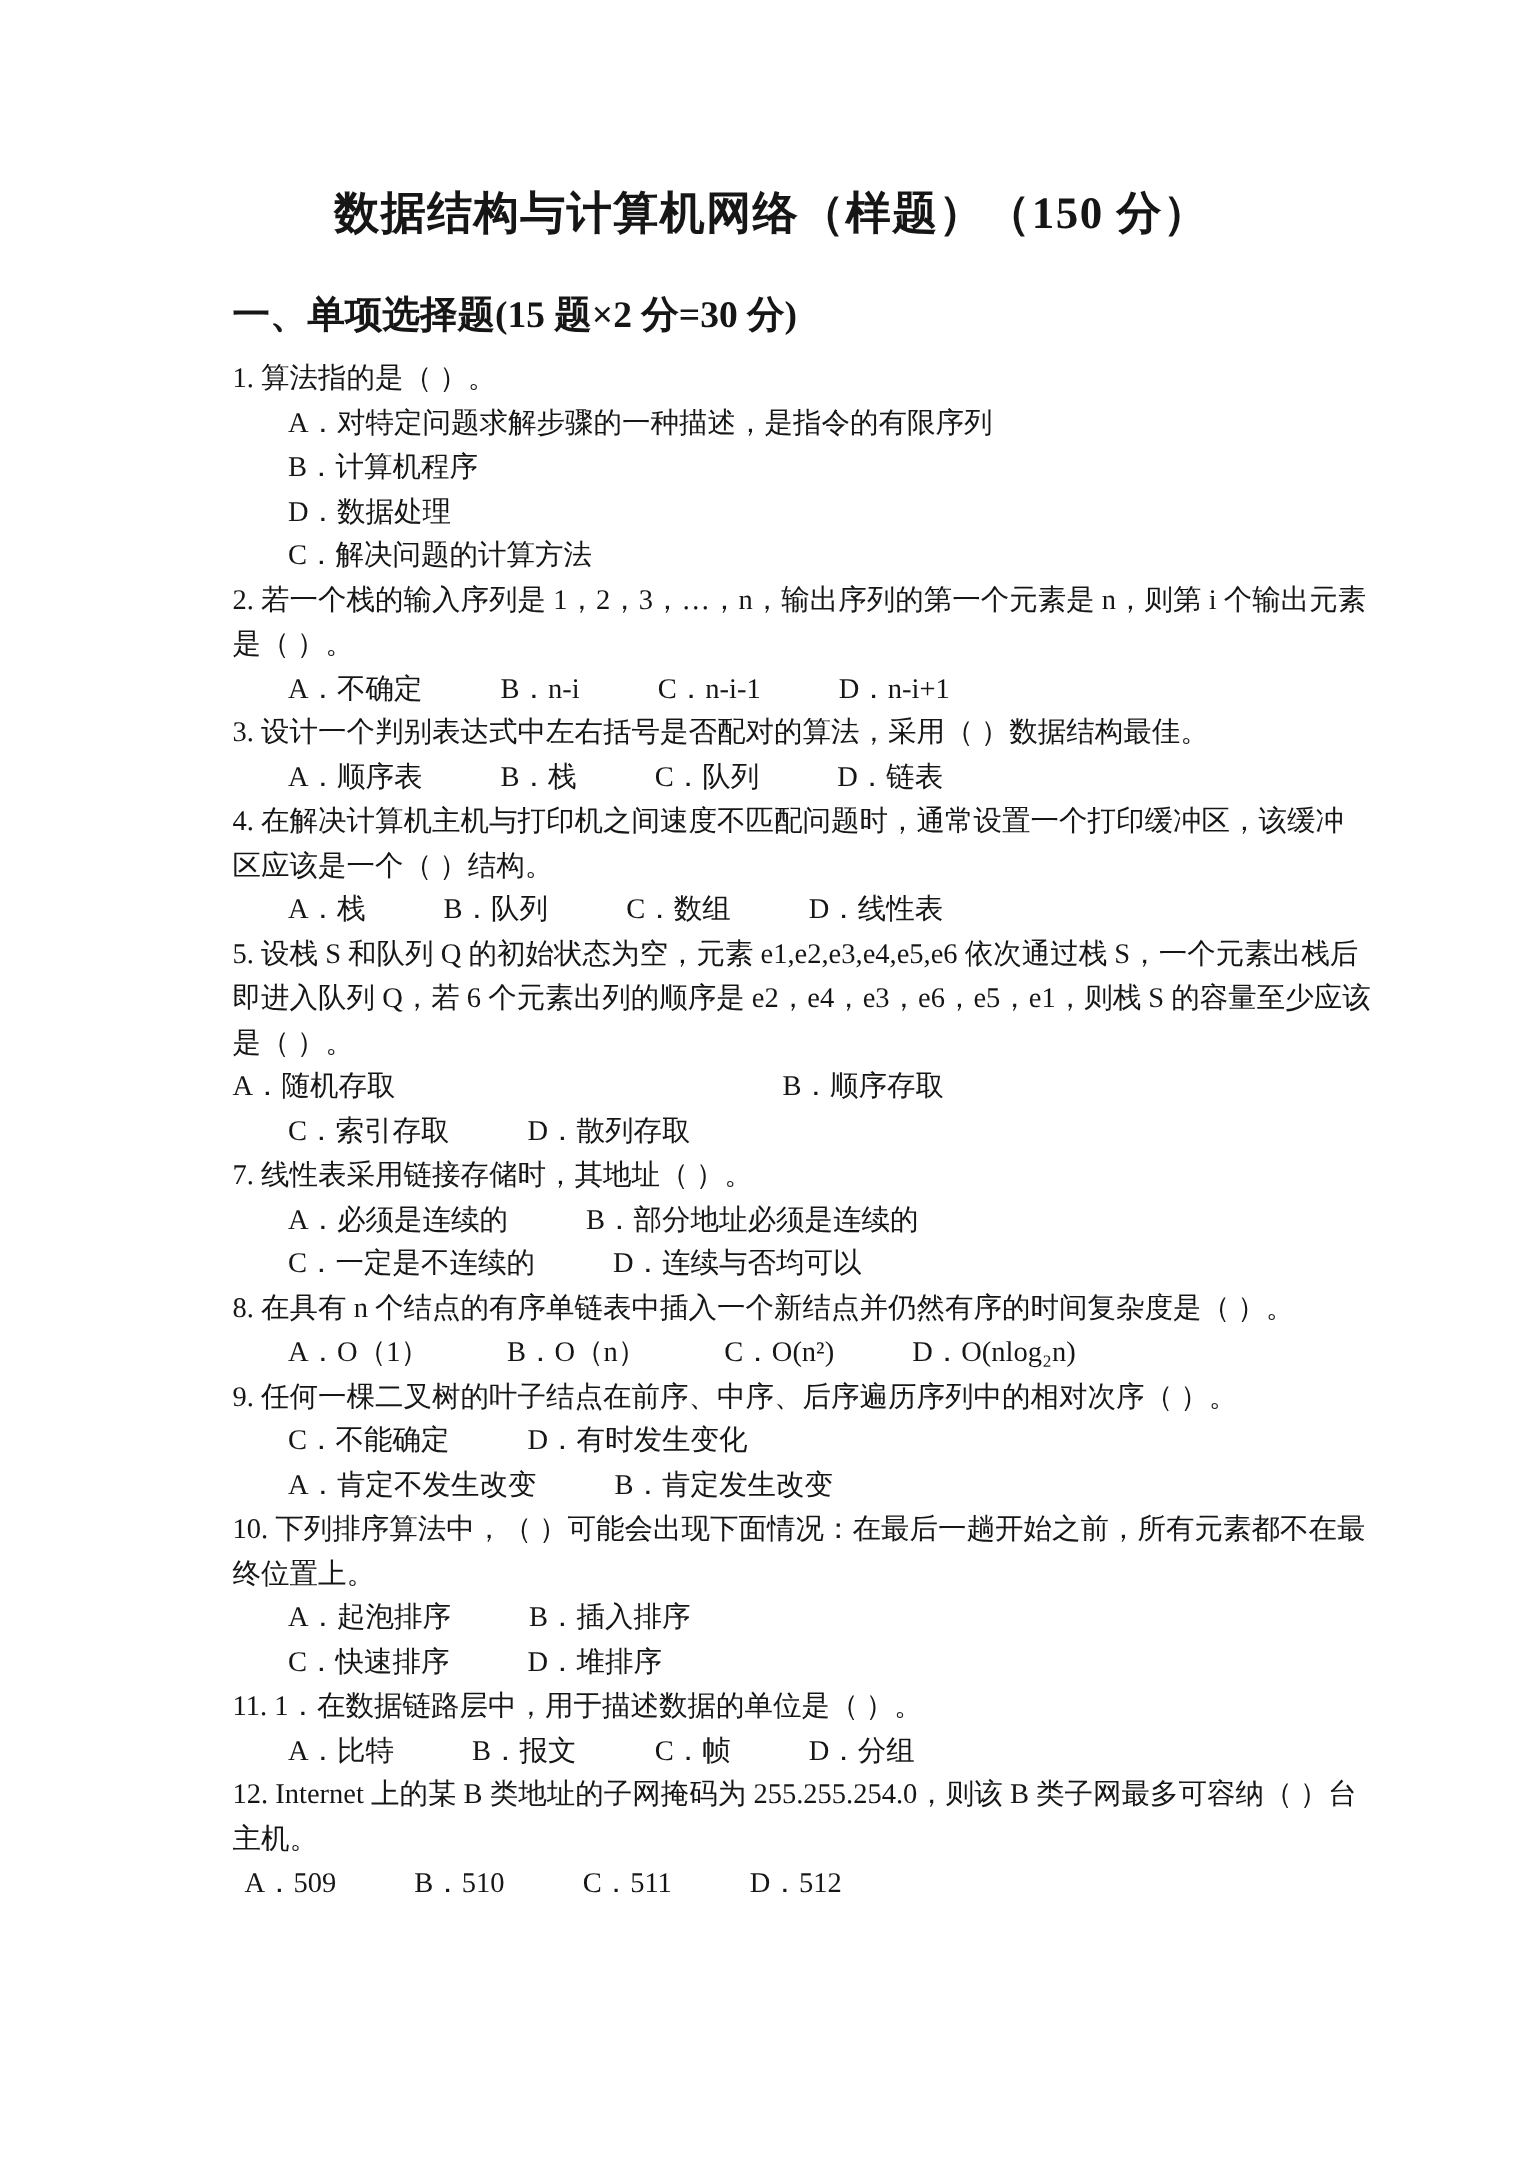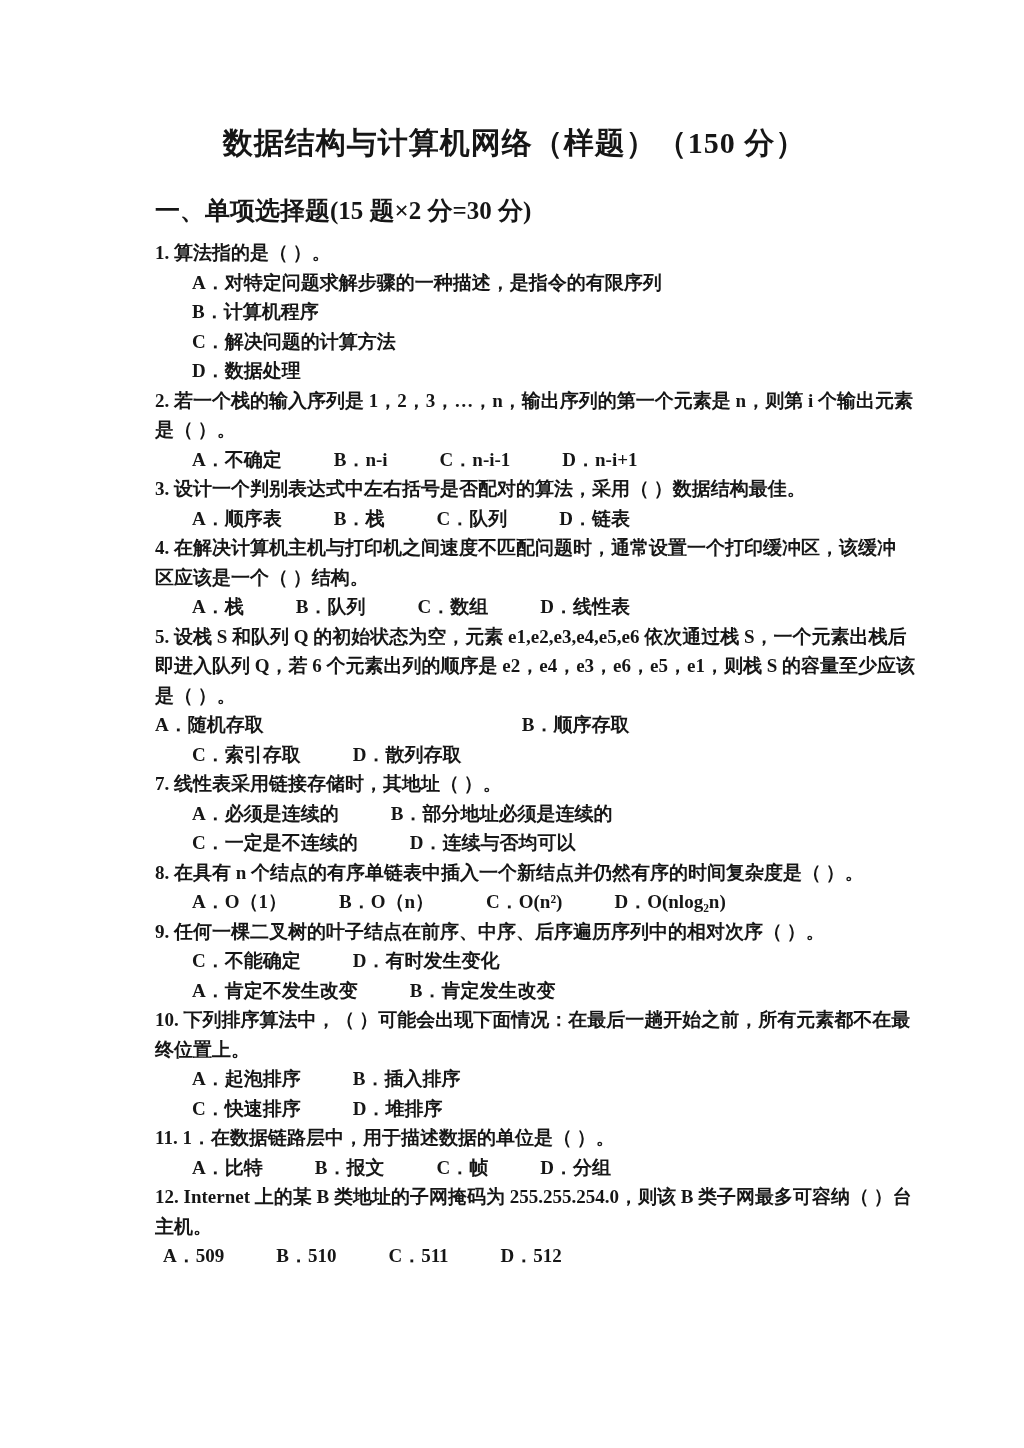--- a/index.html
+++ b/index.html
@@ -29,21 +29,20 @@
     letter-spacing: 1px;
   }
   .section-heading {
     margin: 0 0 14px 0;
     font-size: 25px;
     line-height: 26px;
     font-weight: 700;
   }
   .question {
     margin: 0;
-    font-weight: bold;
   }
   .line {
     font-size: 19px;
     line-height: 29.5px;
     white-space: nowrap;
   }
   .indent-none   { padding-left: 0; }
   .indent-normal { padding-left: 37px; }
   .indent-small  { padding-left: 8px; }
   .opt {
@@ -58,22 +57,22 @@
 
 <div class="page">
   <div class="content">
     <h1 class="title">数据结构与计算机网络（样题）（150 分）</h1>
     <h2 class="section-heading">一、单项选择题(15 题×2 分=30 分)</h2>
     <div id="question-list">
         <div class="question">
           <div class="line stem">1. 算法指的是（ ）。</div>
           <div class="line opts indent-normal"><span class="opt">A．对特定问题求解步骤的一种描述，是指令的有限序列</span></div>
           <div class="line opts indent-normal"><span class="opt">B．计算机程序</span></div>
+          <div class="line opts indent-normal"><span class="opt">D．数据处理</span></div>
           <div class="line opts indent-normal"><span class="opt">C．解决问题的计算方法</span></div>
-          <div class="line opts indent-normal"><span class="opt">D．数据处理</span></div>
         </div>
         <div class="question">
           <div class="line stem">2. 若一个栈的输入序列是 1，2，3，…，n，输出序列的第一个元素是 n，则第 i 个输出元素</div>
           <div class="line stem">是（ ）。</div>
           <div class="line opts indent-normal"><span class="opt">A．不确定</span><span class="opt">B．n-i</span><span class="opt">C．n-i-1</span><span class="opt">D．n-i+1</span></div>
         </div>
         <div class="question">
           <div class="line stem">3. 设计一个判别表达式中左右括号是否配对的算法，采用（ ）数据结构最佳。</div>
           <div class="line opts indent-normal"><span class="opt">A．顺序表</span><span class="opt">B．栈</span><span class="opt">C．队列</span><span class="opt">D．链表</span></div>
         </div>

